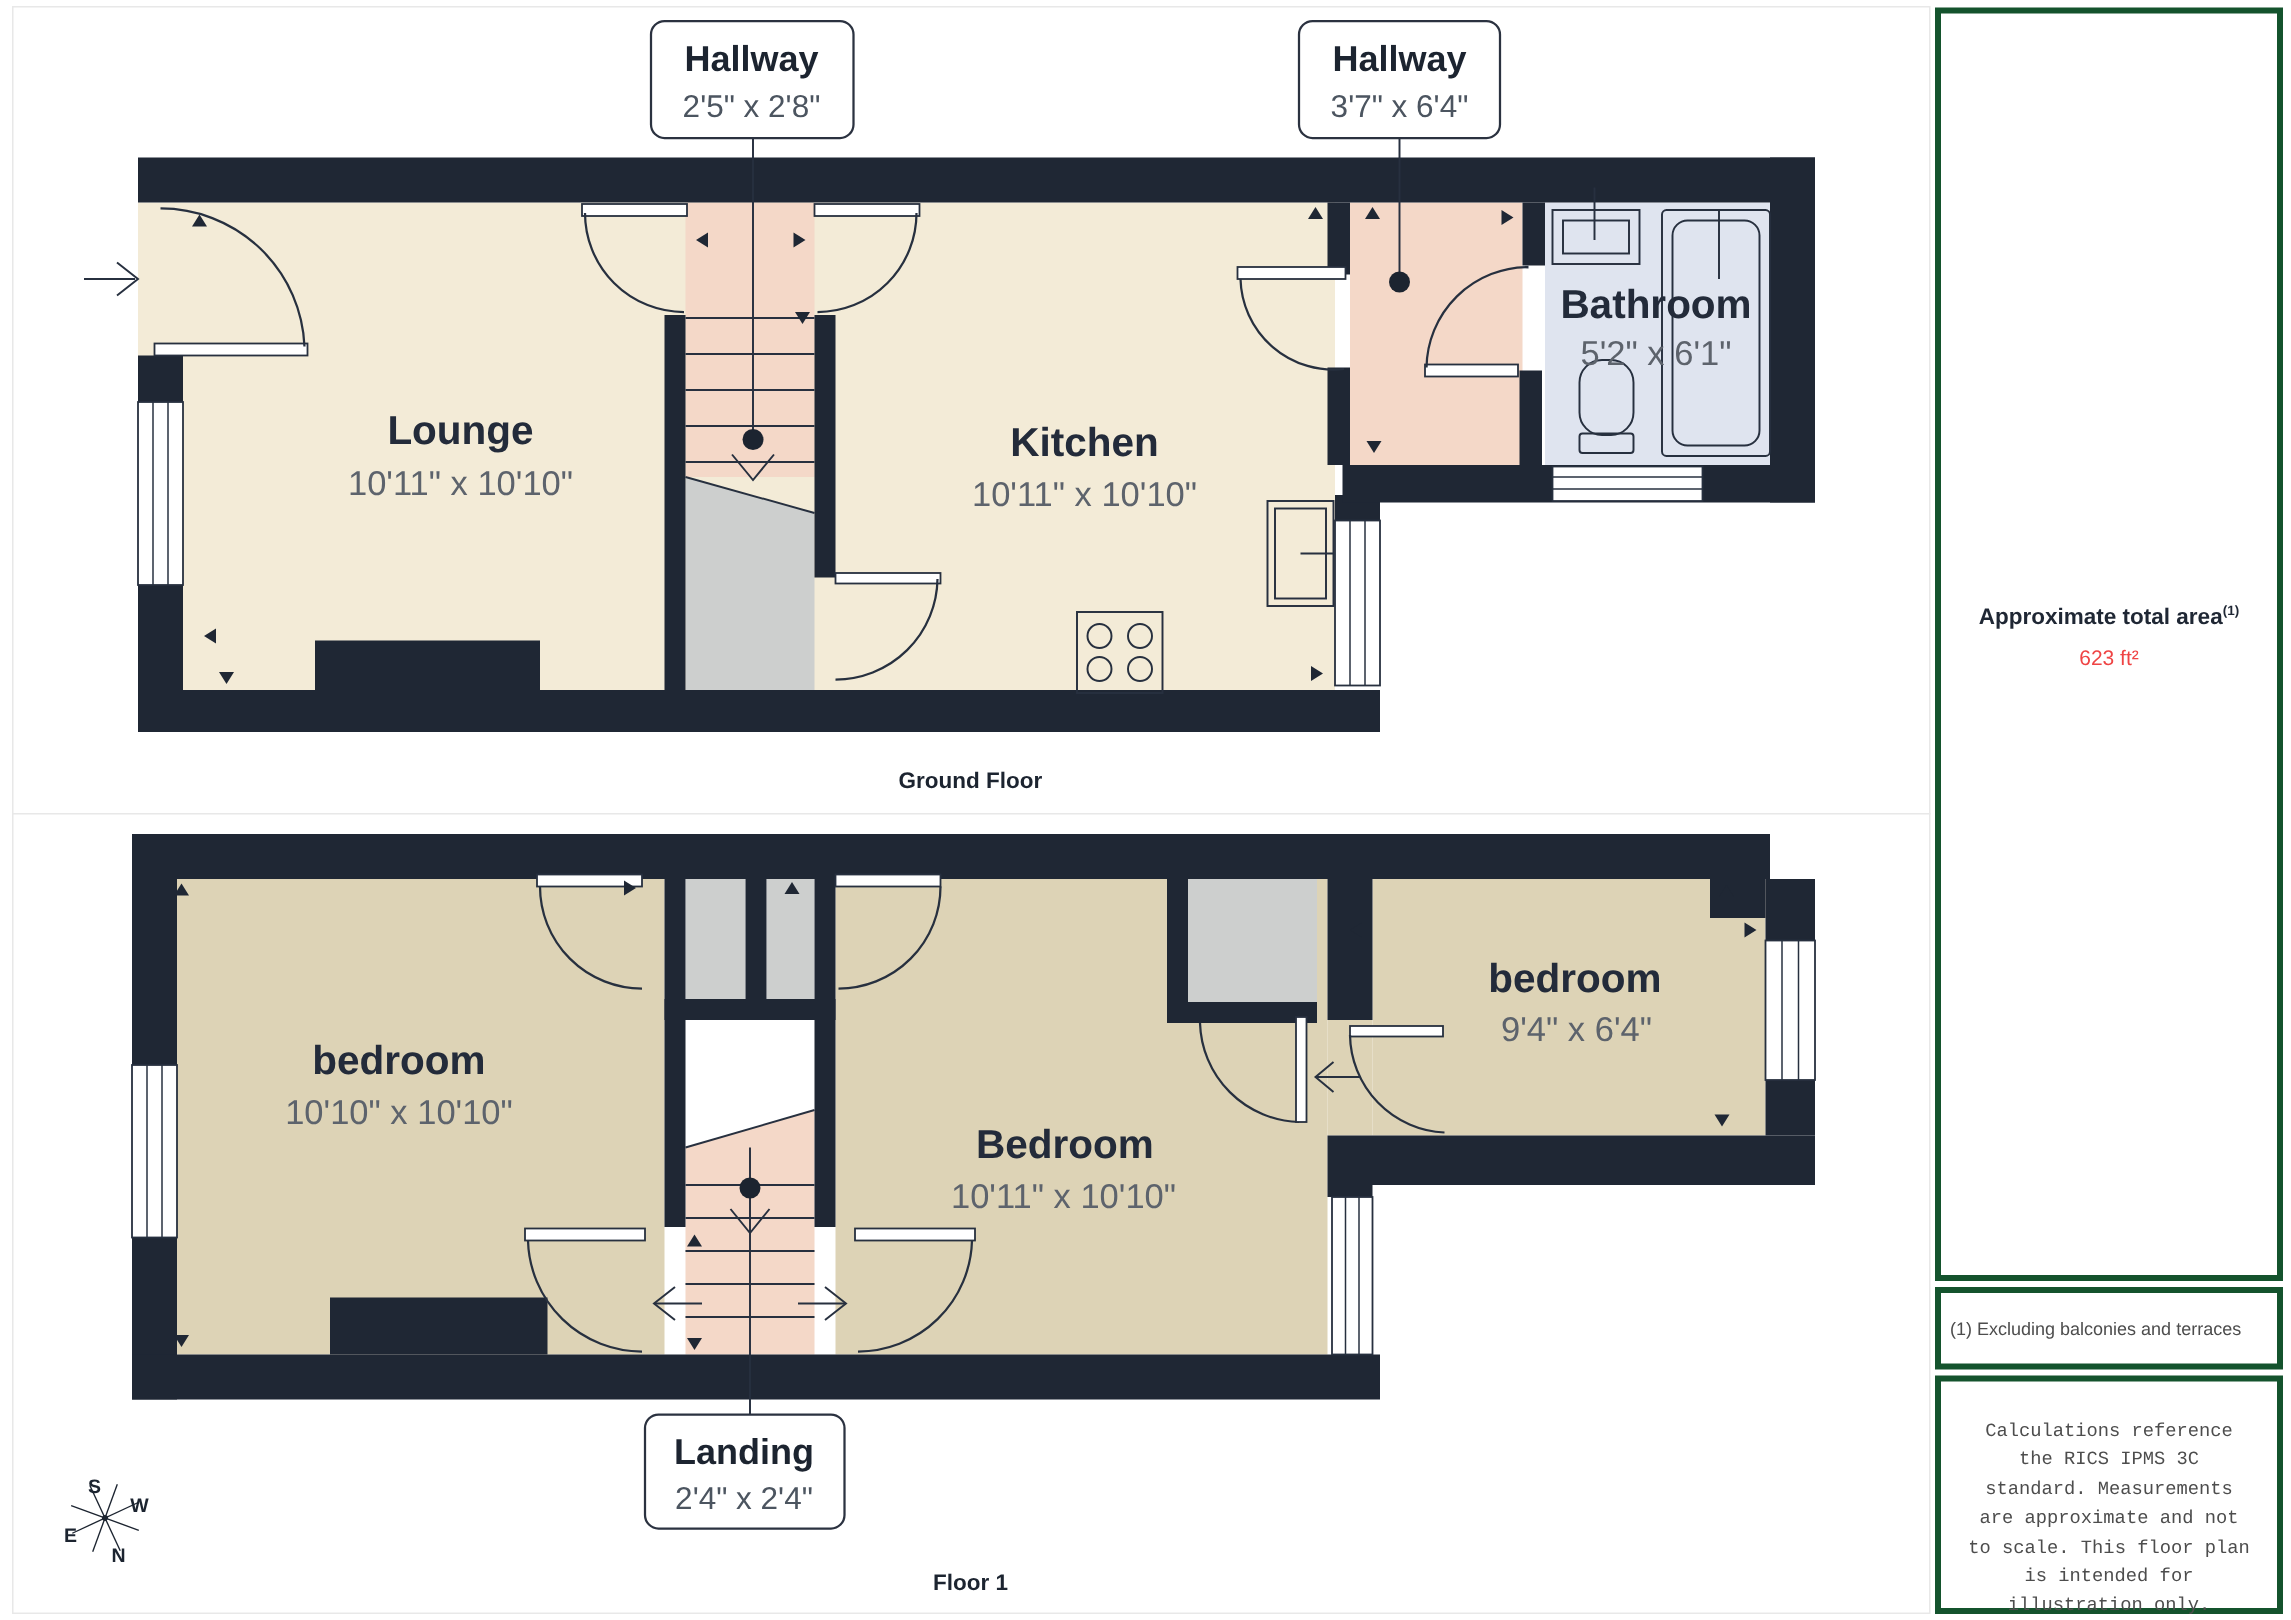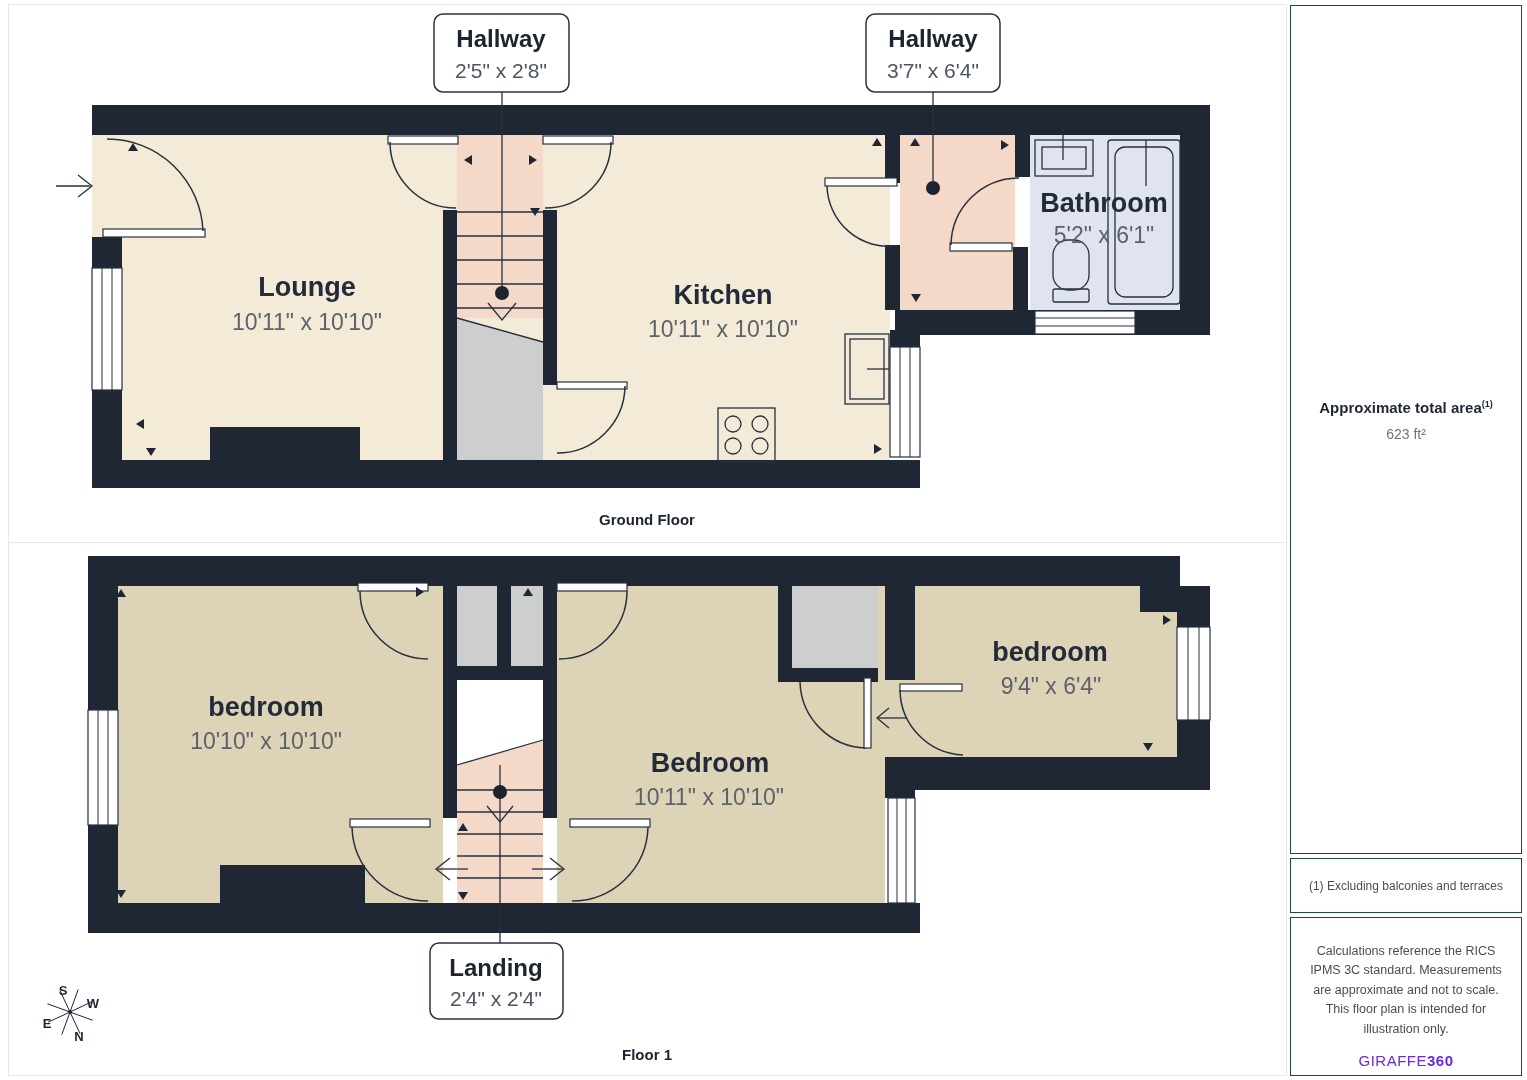--- a/index.html
+++ b/index.html
@@ -28,29 +28,29 @@
   .dot{fill:#1c2430;}
   .mk{fill:var(--wall);}
   .room-name{font-size:27px;font-weight:bold;fill:var(--label);text-anchor:middle;}
   .room-dims{font-size:23px;fill:var(--dims);text-anchor:middle;}
   .callout-box{fill:#ffffff;stroke:#2b3240;stroke-width:1.5;}
   .callout-name{font-size:24px;font-weight:bold;fill:#1c2430;text-anchor:middle;}
   .callout-dims{font-size:21px;fill:#4c5560;text-anchor:middle;}
   .caption{font-size:15px;font-weight:bold;fill:#1c2430;text-anchor:middle;}
   .compass-letter{font-size:13px;font-weight:bold;fill:#1c2430;text-anchor:middle;}
   .compass-line{stroke:#1c2430;stroke-width:0.9;}
-  .sb-box{position:absolute;left:1290px;width:232px;border:1px solid #14532d;
+  .sb-box{position:absolute;left:1290px;width:232px;border:4px solid #14532d;
           box-sizing:border-box;background:#fff;text-align:center;color:#4d4d4d;}
   .sb-main{top:5px;height:849px;}
   .area-title{padding-top:393px;font-size:15px;font-weight:bold;color:#1f2734;}
   .area-title sup{font-size:9px;}
-  .area-value{margin-top:10px;font-size:14px;color:#737373;}
-  .sb-foot{top:858px;height:55px;display:flex;align-items:center;justify-content:center;
+  .area-value{margin-top:10px;font-size:14px;color:#ef4444;}
+  .sb-foot{top:858px;height:55px;display:flex;align-items:center;justify-content:flex-start;
            font-size:12px;padding:0 6px;}
-  .sb-calc{top:917px;height:159px;}
+  .sb-calc{top:917px;height:159px;font-family:Liberation Mono, monospace;}
   .disclaimer{padding:24px 15px 0;font-size:12.5px;line-height:1.55;}
   .brand{margin-top:13px;font-size:15px;color:#6d28d9;letter-spacing:0.5px;}
   .brand-a{font-weight:normal;}
   .brand-b{font-weight:bold;}
 </style>
 </head>
 <body>
 
 <svg width="1527" height="1080" viewBox="0 0 1527 1080">
   <defs>

